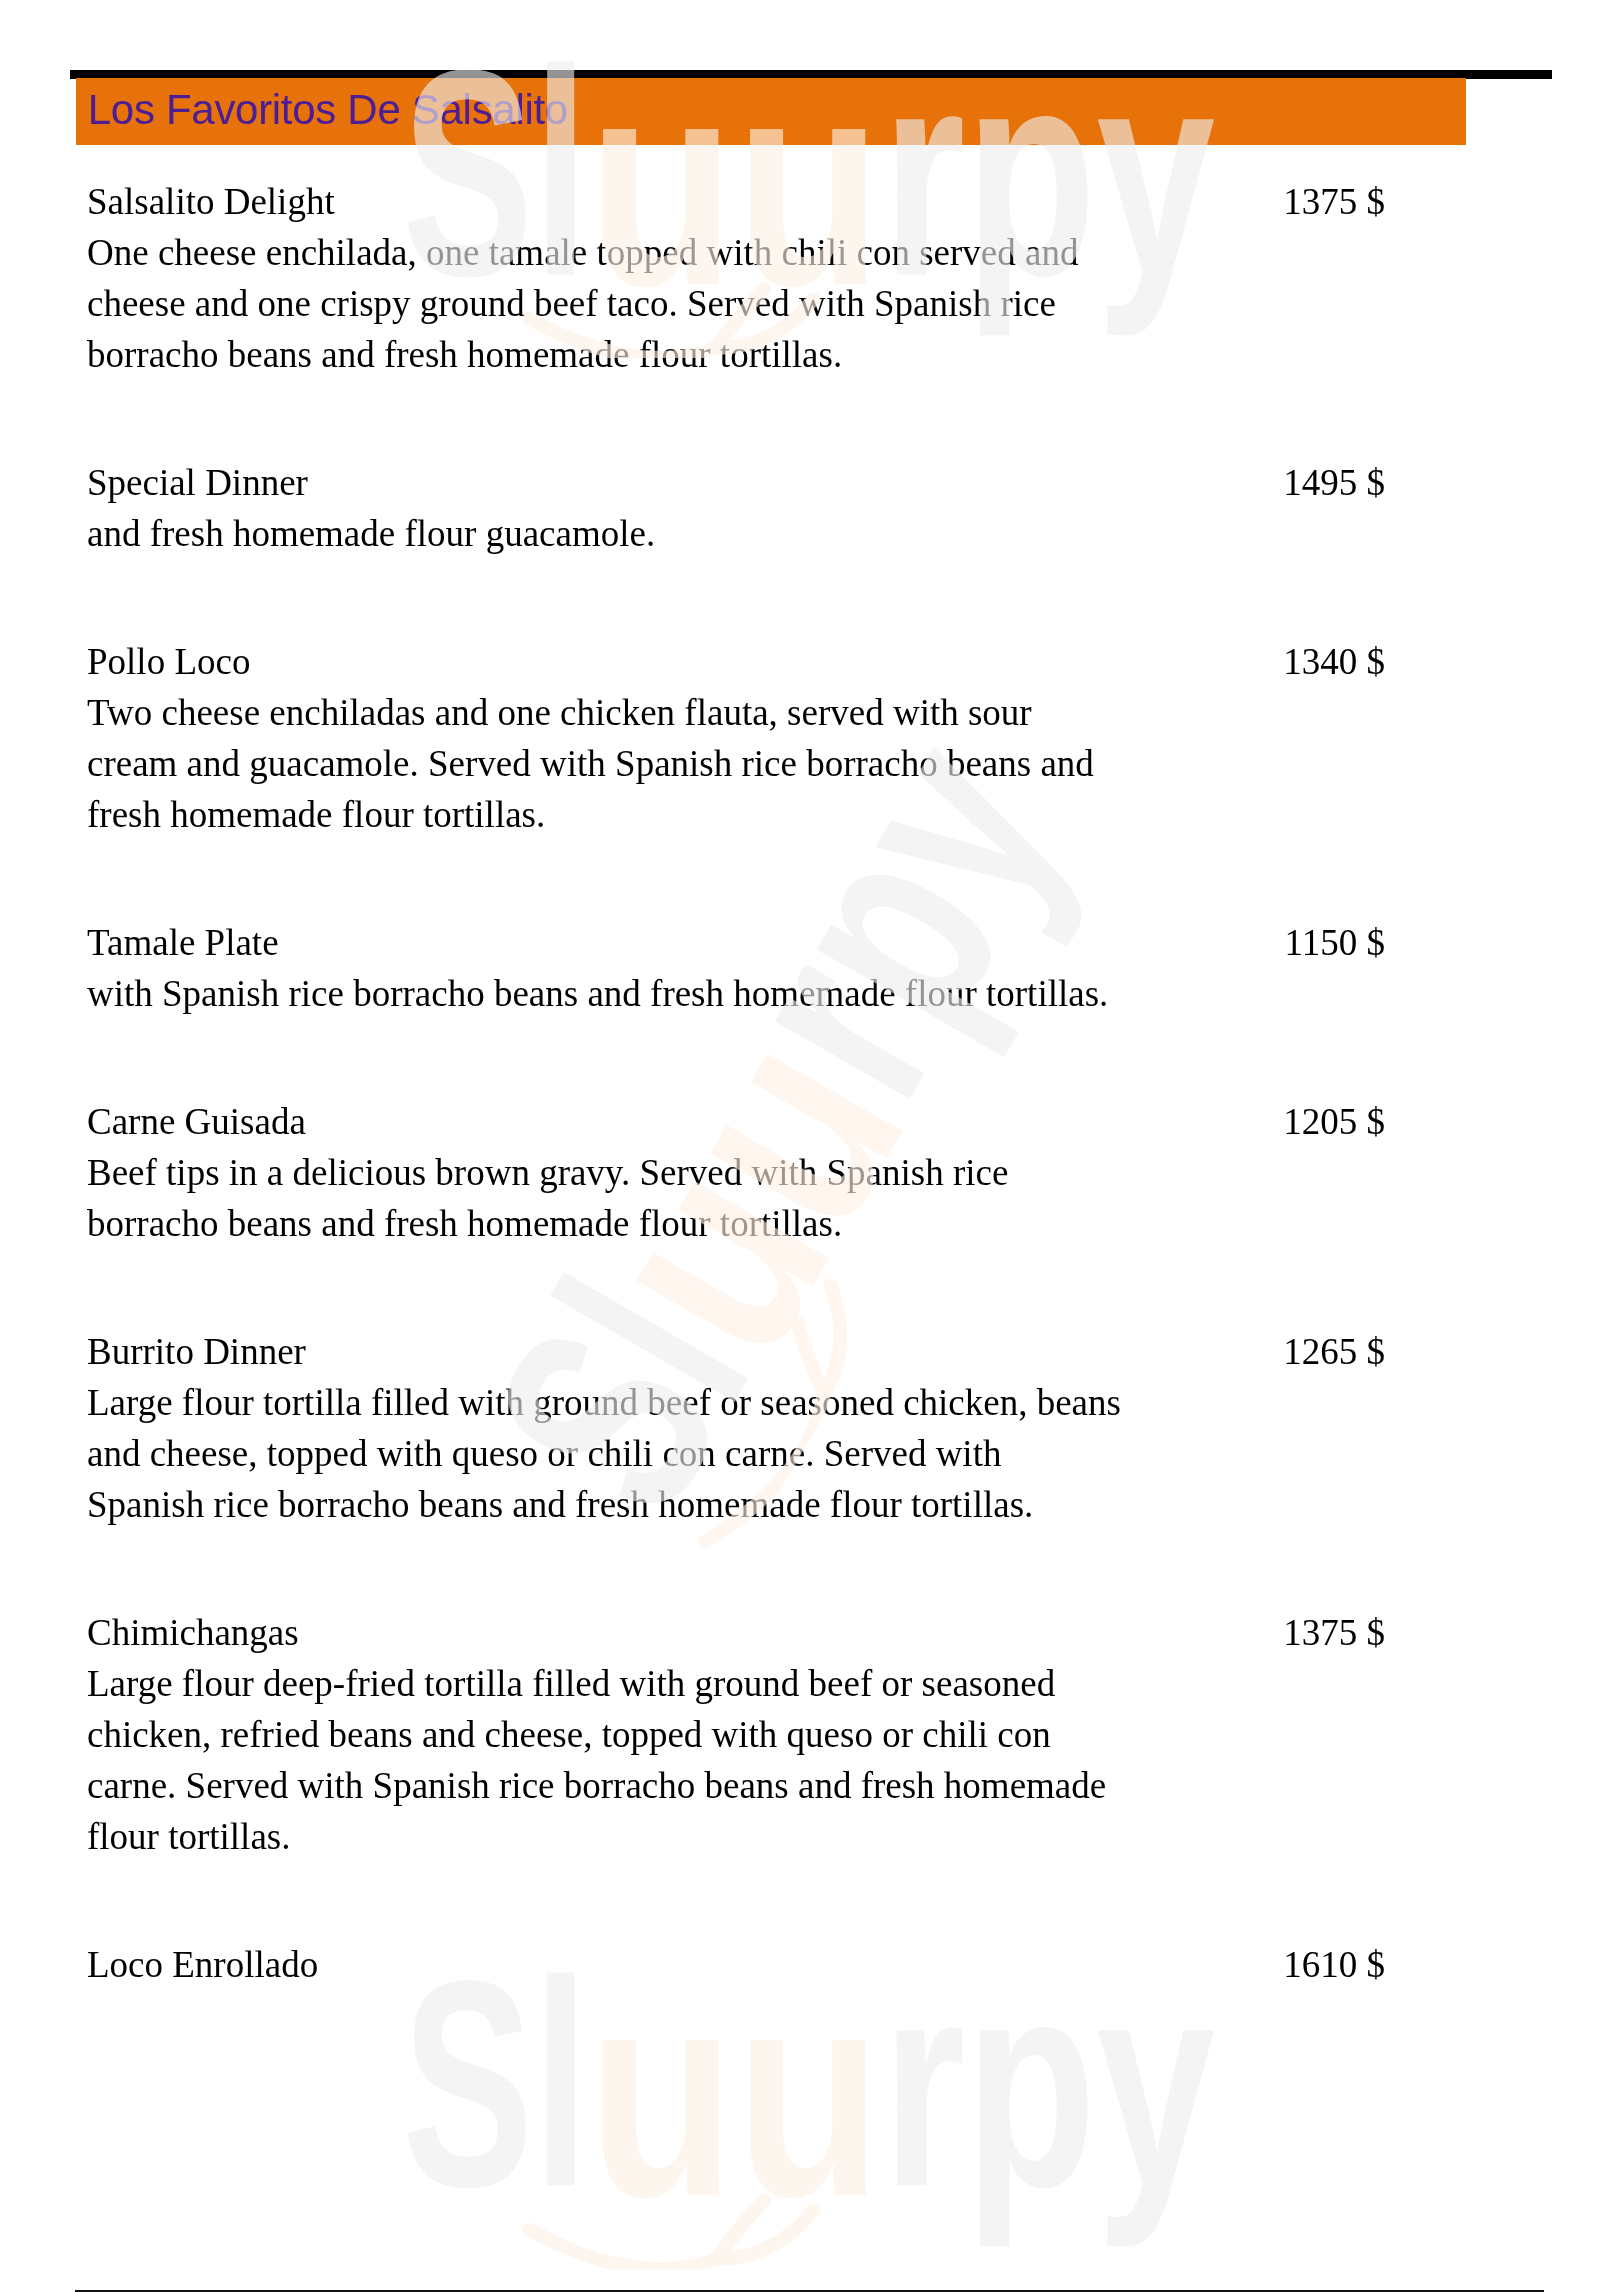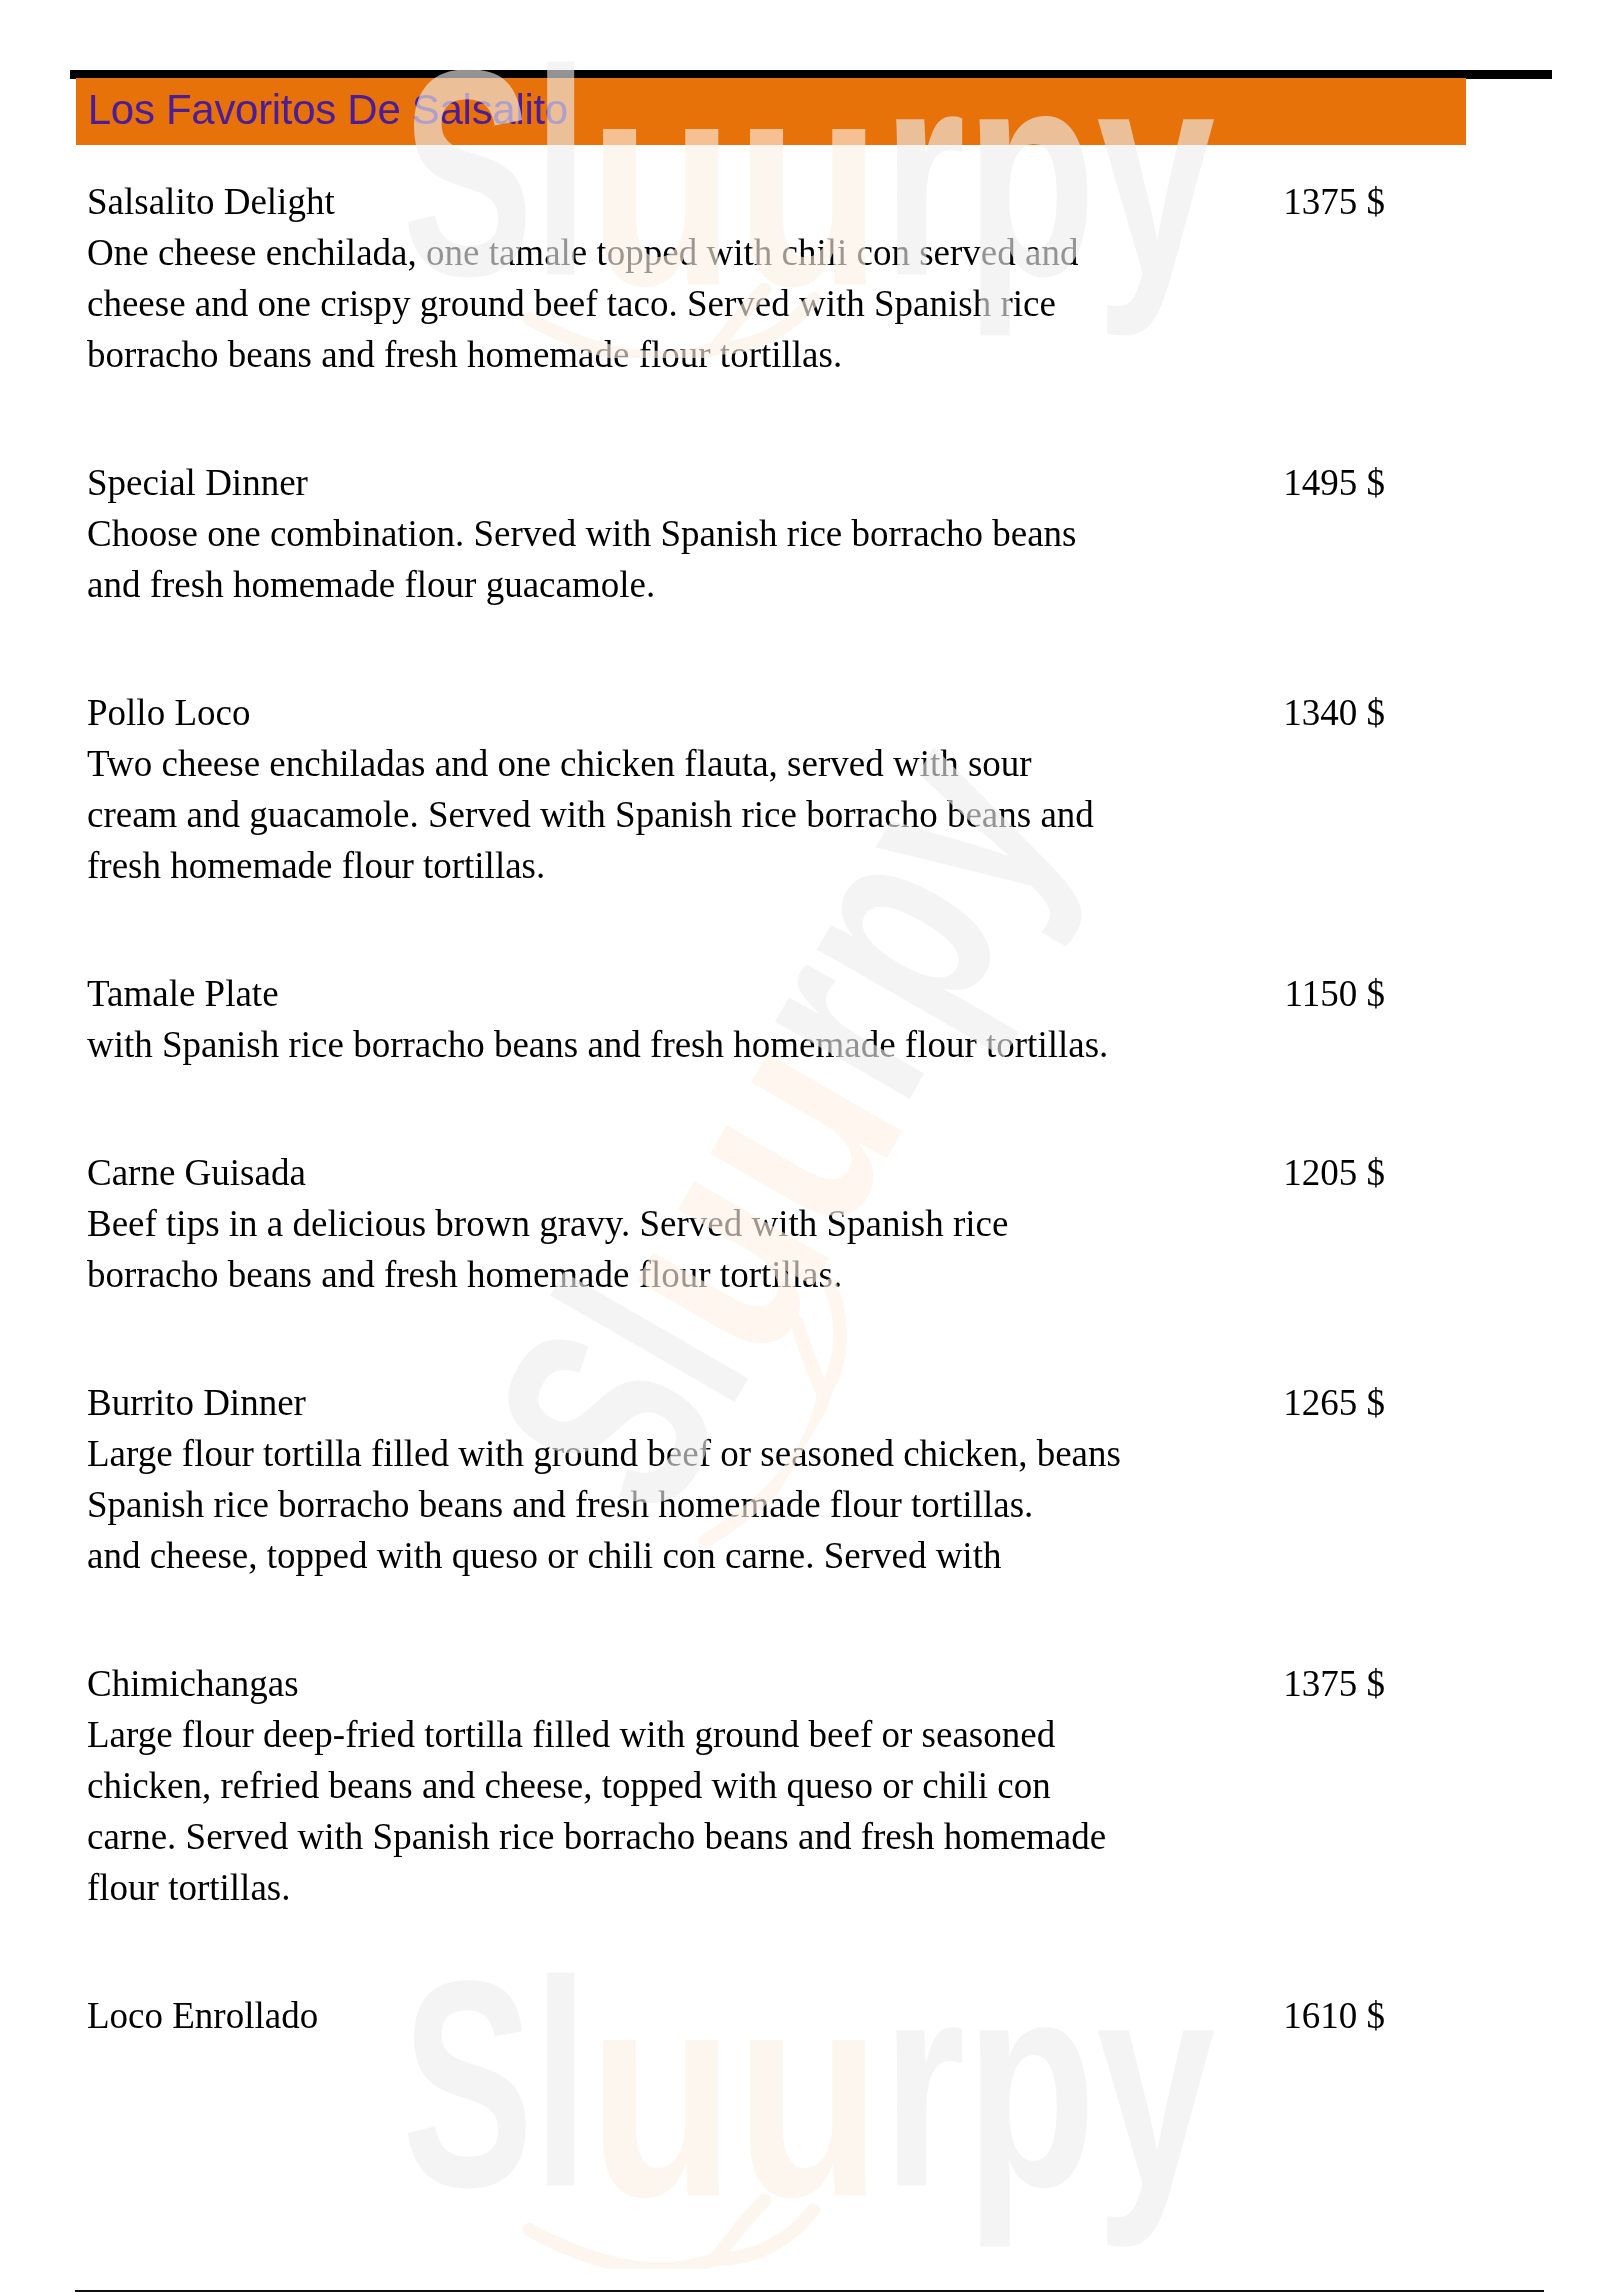--- a/index.html
+++ b/index.html
@@ -50,21 +50,20 @@
       <div class="item">
     <div class="item-line item-name">Salsalito Delight</div>
     <div class="item-price">1375 $</div>
   <div class="item-line item-desc">One cheese enchilada, one tamale topped with chili con served and</div>
         <div class="item-line item-desc">cheese and one crispy ground beef taco. Served with Spanish rice</div>
         <div class="item-line item-desc">borracho beans and fresh homemade flour tortillas.</div>
       </div>
       <div class="item">
     <div class="item-line item-name">Special Dinner</div>
     <div class="item-price">1495 $</div>
-  <div class="item-line item-desc">Choose one combination. Served with Spanish rice borracho beans</div>
         <div class="item-line item-desc">and fresh homemade flour guacamole.</div>
       </div>
       <div class="item">
     <div class="item-line item-name">Pollo Loco</div>
     <div class="item-price">1340 $</div>
   <div class="item-line item-desc">Two cheese enchiladas and one chicken flauta, served with sour</div>
         <div class="item-line item-desc">cream and guacamole. Served with Spanish rice borracho beans and</div>
         <div class="item-line item-desc">fresh homemade flour tortillas.</div>
       </div>
       <div class="item">
@@ -75,22 +74,22 @@
       <div class="item">
     <div class="item-line item-name">Carne Guisada</div>
     <div class="item-price">1205 $</div>
   <div class="item-line item-desc">Beef tips in a delicious brown gravy. Served with Spanish rice</div>
         <div class="item-line item-desc">borracho beans and fresh homemade flour tortillas.</div>
       </div>
       <div class="item">
     <div class="item-line item-name">Burrito Dinner</div>
     <div class="item-price">1265 $</div>
   <div class="item-line item-desc">Large flour tortilla filled with ground beef or seasoned chicken, beans</div>
+        <div class="item-line item-desc">and cheese, topped with queso or chili con carne. Served with</div>
         <div class="item-line item-desc">Spanish rice borracho beans and fresh homemade flour tortillas.</div>
-        <div class="item-line item-desc">and cheese, topped with queso or chili con carne. Served with</div>
       </div>
       <div class="item">
     <div class="item-line item-name">Chimichangas</div>
     <div class="item-price">1375 $</div>
   <div class="item-line item-desc">Large flour deep-fried tortilla filled with ground beef or seasoned</div>
         <div class="item-line item-desc">chicken, refried beans and cheese, topped with queso or chili con</div>
         <div class="item-line item-desc">carne. Served with Spanish rice borracho beans and fresh homemade</div>
         <div class="item-line item-desc">flour tortillas.</div>
       </div>
       <div class="item">

